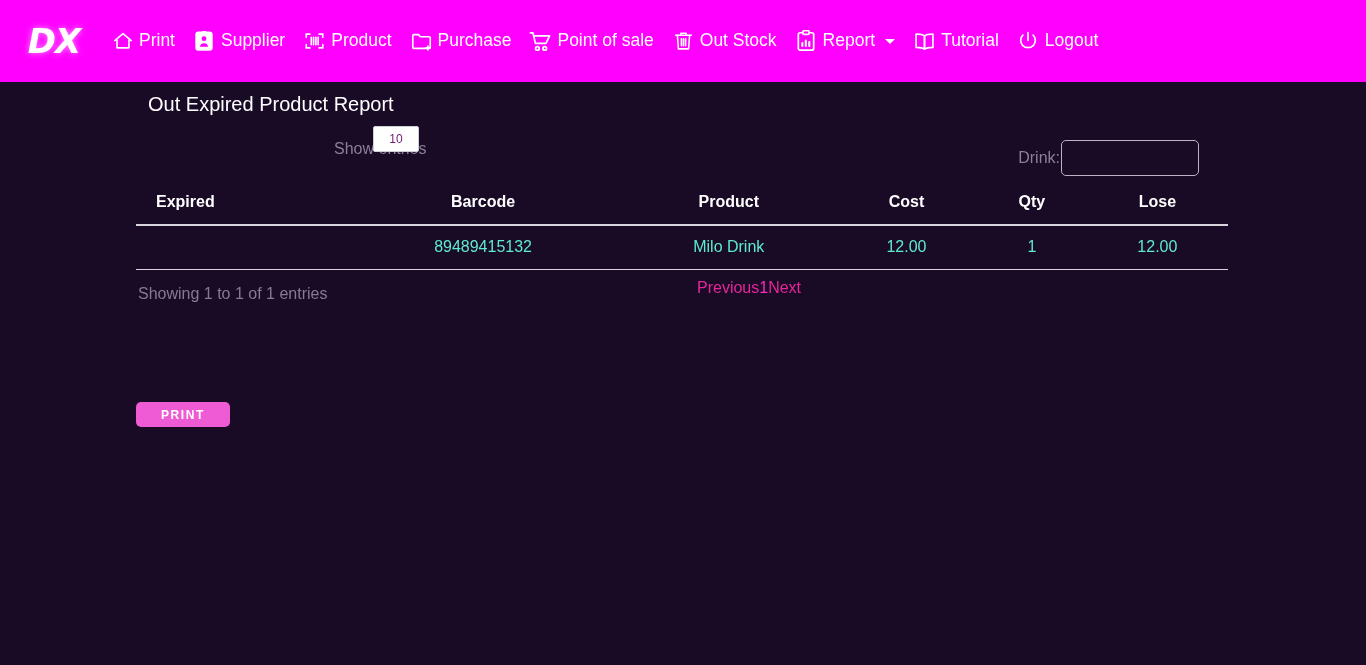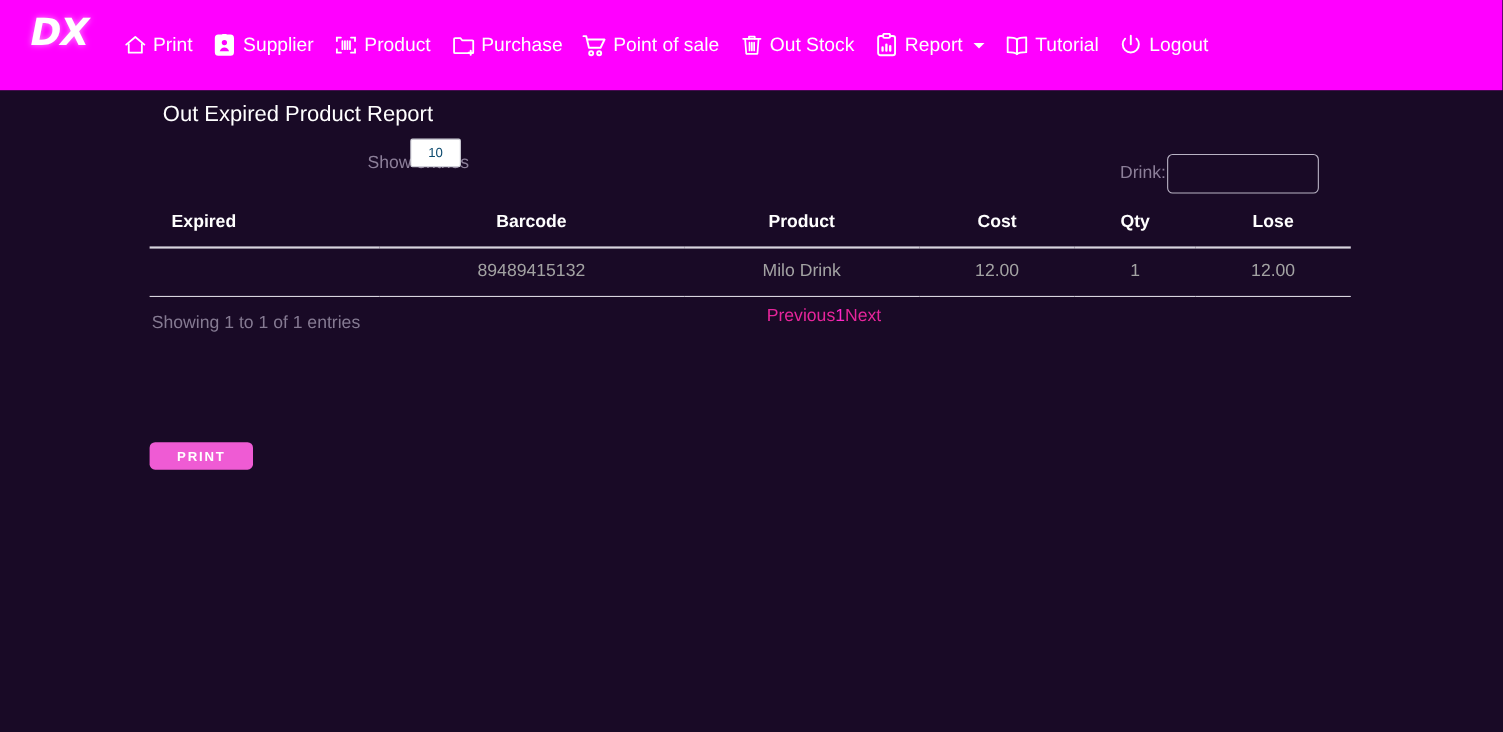--- a/index.html
+++ b/index.html
@@ -23,21 +23,21 @@
     height: 82px;
     background: #ff00ff;
     display: flex;
     align-items: center;
     padding: 0 0 0 16px;
   }
   .brand {
     width: 76px;
     height: 56px;
     display: flex;
-    align-items: flex-start;
+    align-items: center;
     justify-content: center;
     margin-right: 10px;
     flex: 0 0 auto;
   }
   .brand-text {
     font-family: "DejaVu Sans", sans-serif;
     font-weight: bold;
     font-style: italic;
     font-size: 34px;
     color: #ffffff;
@@ -119,21 +119,21 @@
     font-size: 16px;
     white-space: nowrap;
   }
   .dt-length select {
     position: absolute;
     left: 39px;
     top: -14px;
     width: 46px;
     height: 26px;
     background: #ffffff;
-    color: #0c4a6e;
+    color: #701a75;
     border: 1px solid #cfcfd8;
     border-radius: 2px;
     font-family: "Liberation Sans", sans-serif;
     font-size: 12px;
     text-align: center;
     text-align-last: center;
     padding: 0 2px;
     -webkit-appearance: none;
     appearance: none;
     cursor: pointer;
@@ -170,21 +170,21 @@
   table.report thead th {
     color: #ffffff;
     font-size: 16px;
     font-weight: bold;
     text-align: center;
     padding: 12px 10px 13px 10px;
     border-bottom: 2px solid #d8d4de;
   }
   table.report thead th:first-child { text-align: left; padding-left: 20px; }
   table.report tbody td {
-    color: #a3a3a3;
+    color: #5eead4;
     font-size: 16px;
     font-weight: normal;
     text-align: center;
     padding: 12px 10px 13px 10px;
     border-bottom: 1px solid #d8d4de;
   }
   table.report tbody td:first-child { text-align: left; padding-left: 20px; }
 
   .dt-bottom {
     position: relative;

